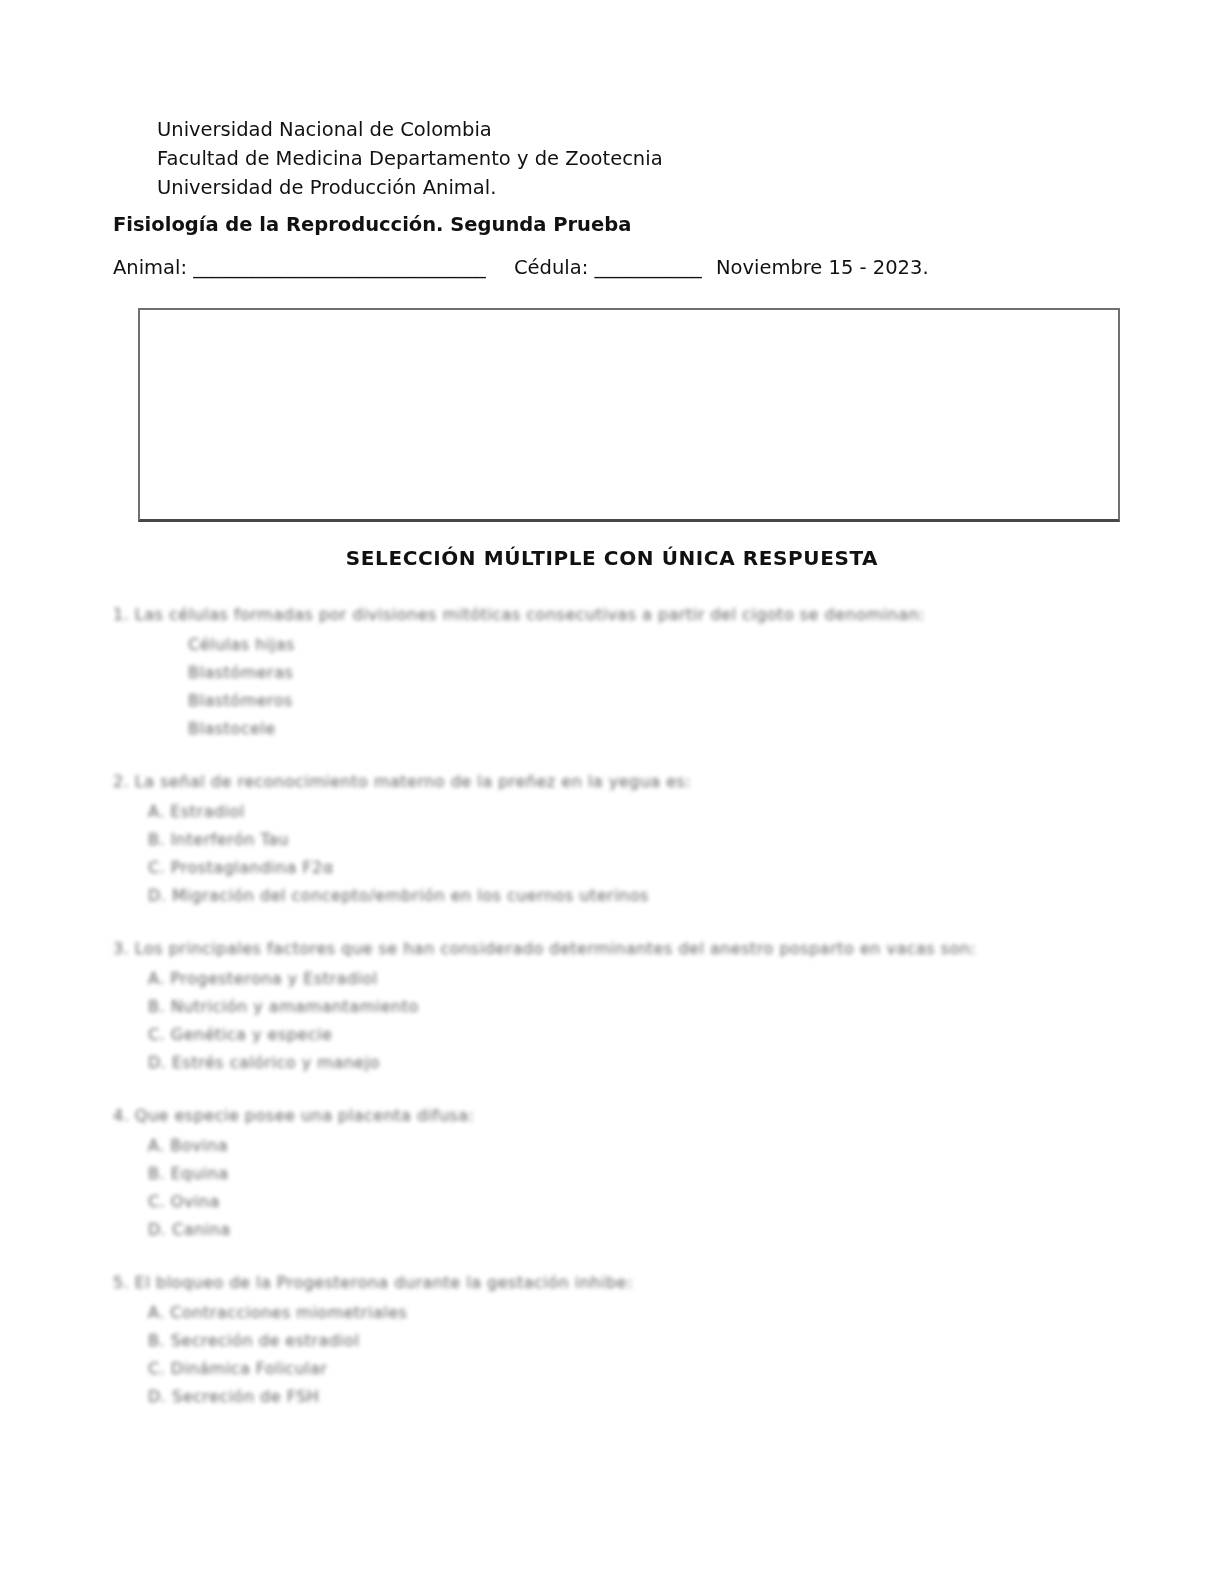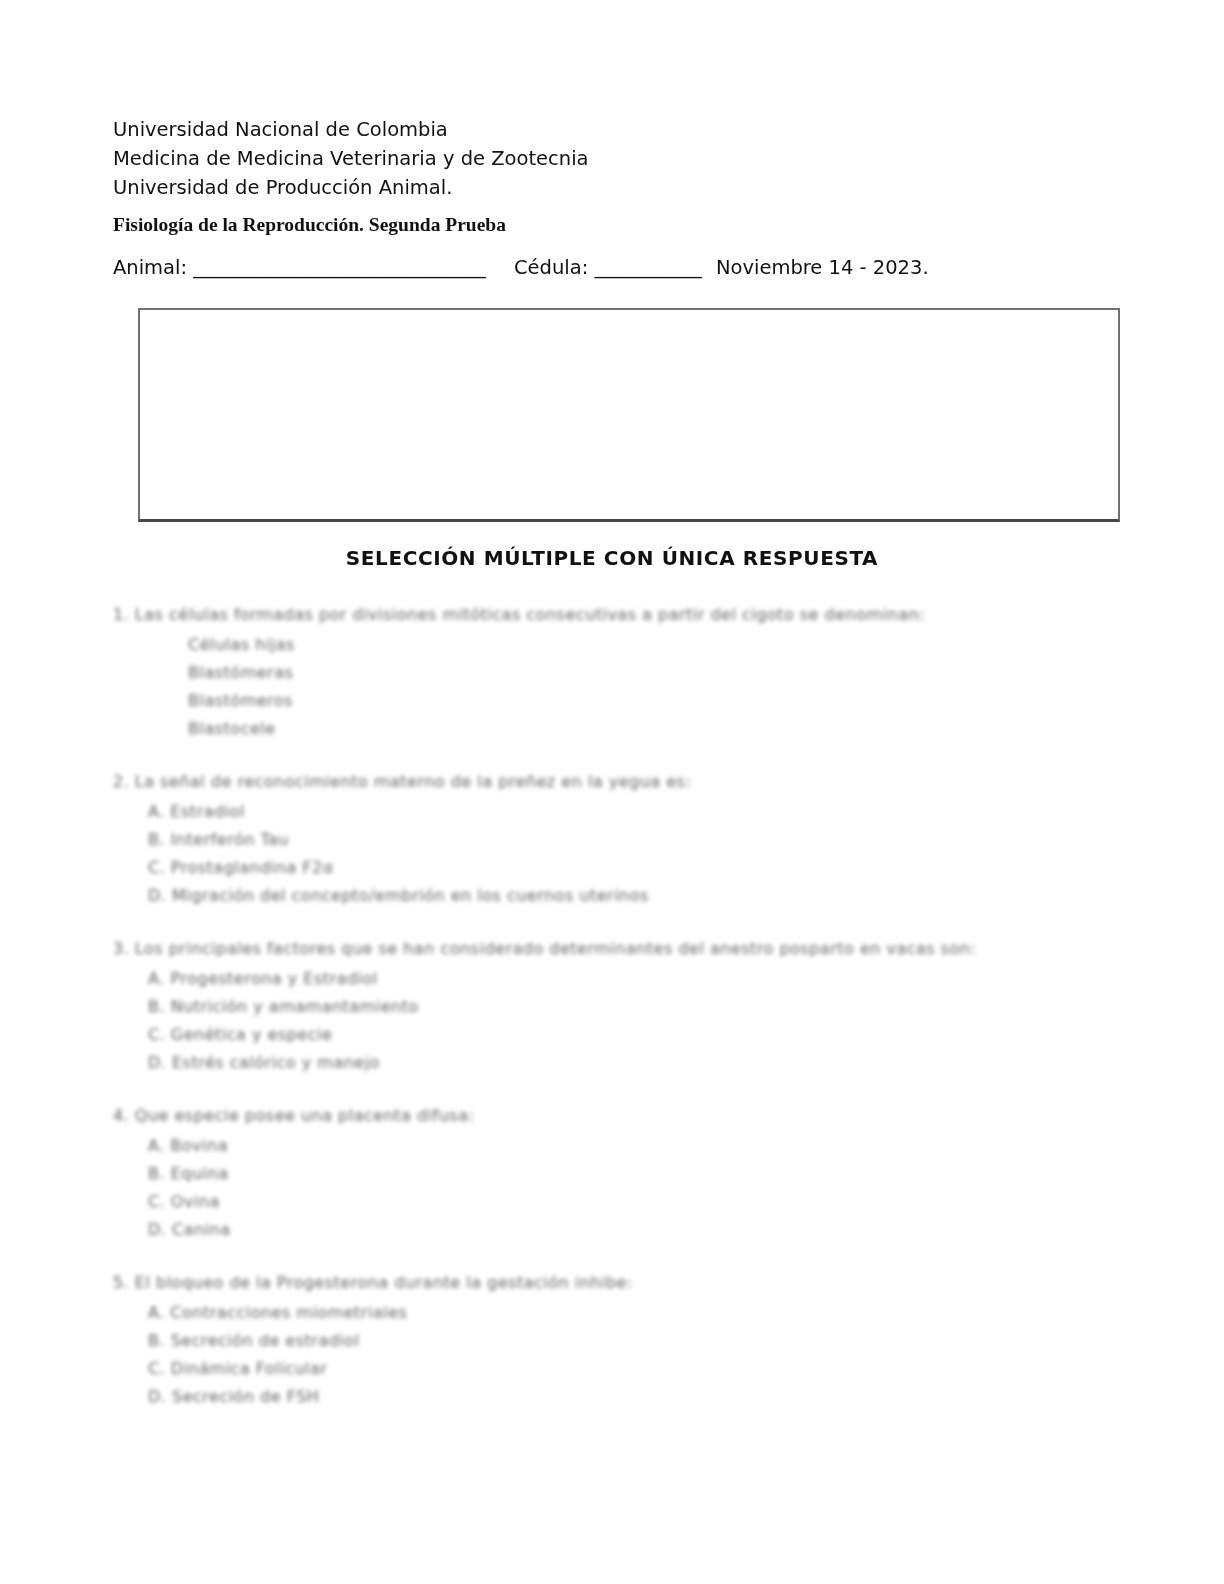--- a/index.html
+++ b/index.html
@@ -15,28 +15,28 @@
     padding: 115px 113px 0 113px;
     background: #ffffff;
     font-family: "DejaVu Sans", sans-serif;
     color: #111111;
     overflow: hidden;
   }
   .header-line {
     font-size: 19.5px;
     line-height: 29px;
     white-space: nowrap;
+    margin-left: 44px;
   }
   .course-title {
     margin-top: 10px;
     font-size: 19.5px;
     line-height: 26px;
     font-weight: bold;
     white-space: nowrap;
-    font-family: Liberation Serif, serif;
   }
   .name-row {
     margin-top: 17px;
     font-size: 19.5px;
     line-height: 26px;
     white-space: nowrap;
   }
   .name-row .blank {
     letter-spacing: 0px;
   }
@@ -92,32 +92,32 @@
     letter-spacing: 0.5px;
   }
 </style>
 </head>
 <body>
 
 <div class="page">
 
   <div>
     <div class="header-line">Universidad Nacional de Colombia</div>
-    <div class="header-line">Medicina de Medicina Veterinaria y de Zootecnia</div>
+    <div class="header-line">Facultad de Medicina Departamento y de Zootecnia</div>
     <div class="header-line">Universidad de Producción Animal.</div>
   </div>
 
   <div class="course-title">Fisiología de la Reproducción. Segunda Prueba</div>
 
   <div class="name-row">
     <span>Animal:</span>
     <span class="blank">______________________________</span>
     <span class="cedula-label">Cédula:</span>
     <span class="blank">___________</span>
-    <span class="date">Noviembre 14 - 2023.</span>
+    <span class="date">Noviembre 15 - 2023.</span>
   </div>
 
   <div class="answer-box"></div>
 
   <div class="section-title">SELECCIÓN MÚLTIPLE CON ÚNICA RESPUESTA</div>
 
   <div class="question first">
     <div class="q-line blur">1. Las células formadas por divisiones mitóticas consecutivas a partir del cigoto se denominan:</div>
     <div class="options indent-wide">
       <div class="opt blur">Células hijas</div>

